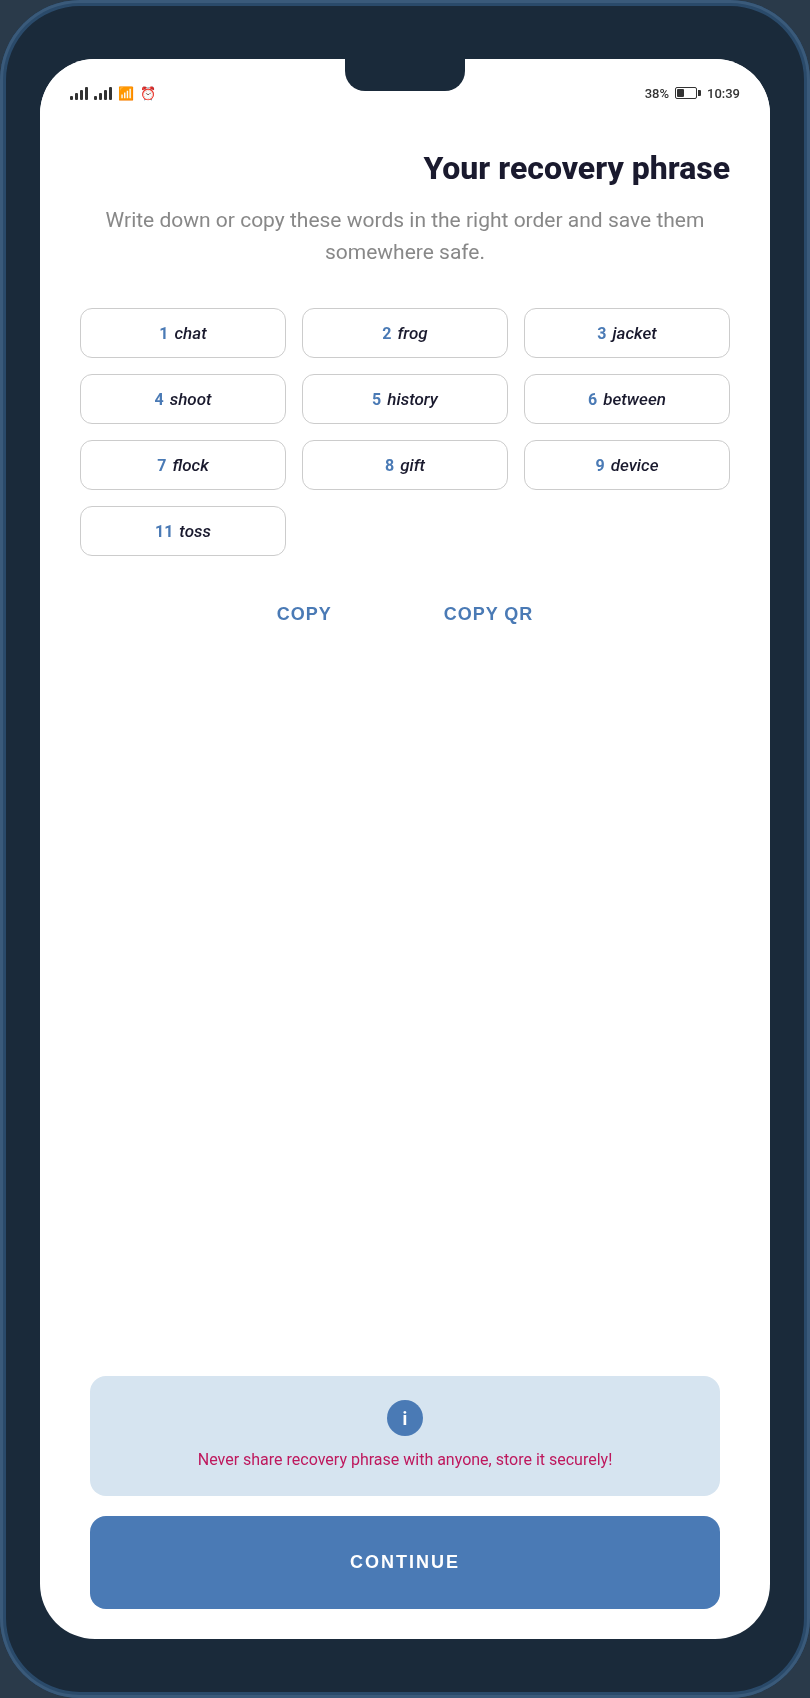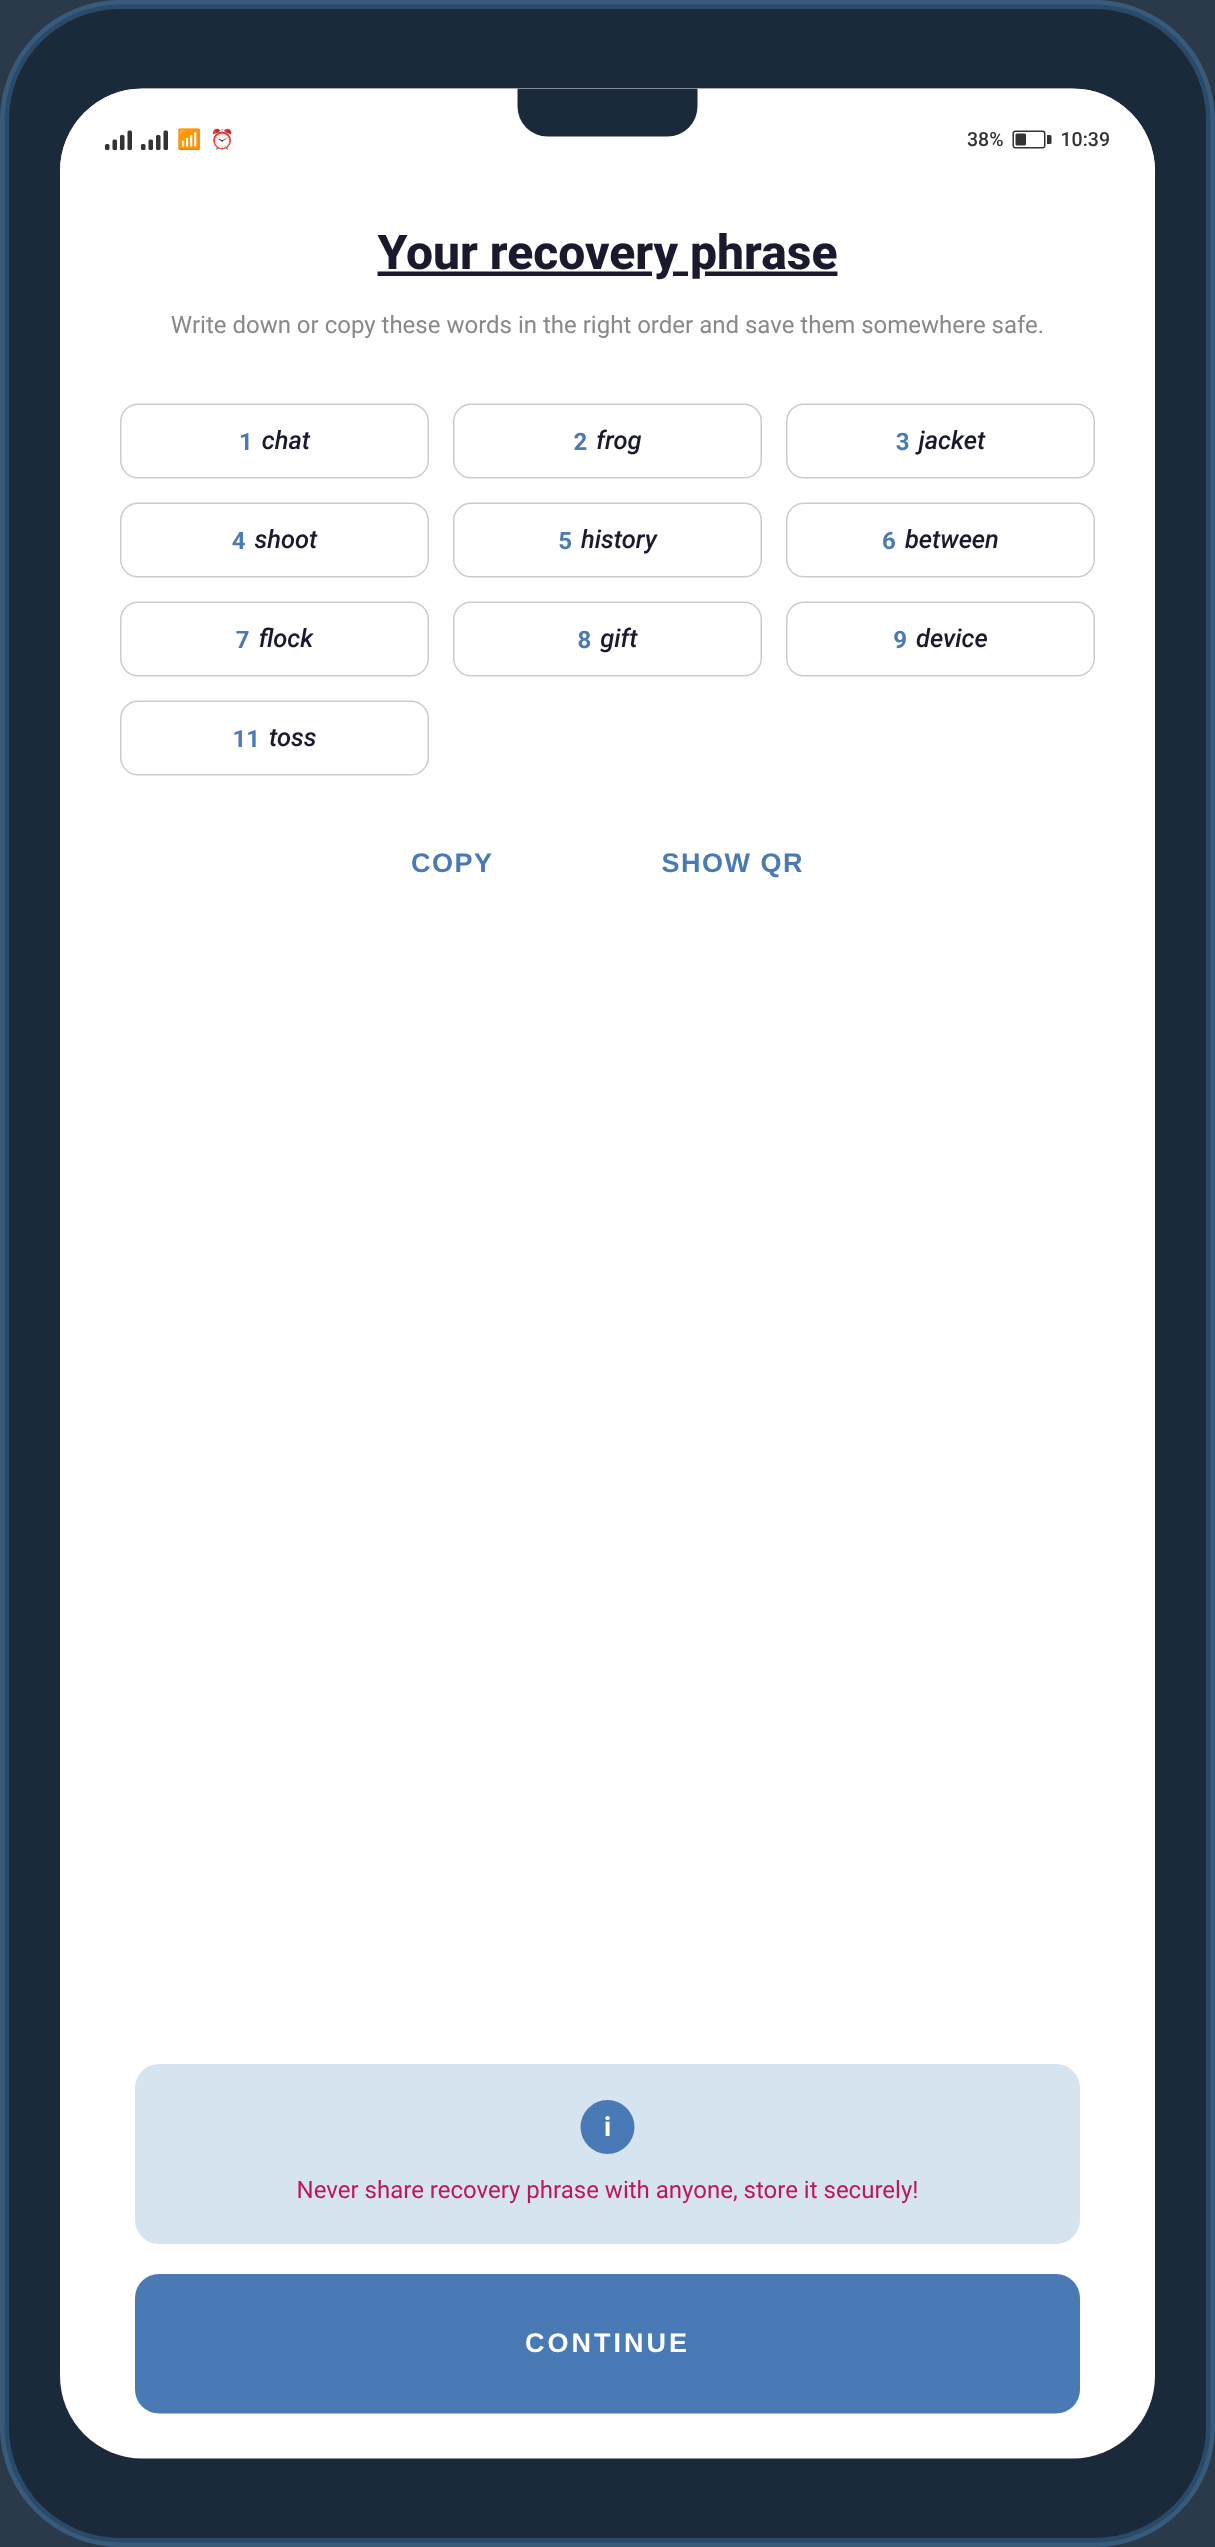--- a/index.html
+++ b/index.html
@@ -92,27 +92,26 @@
       flex: 1;
       display: flex;
       flex-direction: column;
       padding: 30px 40px 0 40px;
       overflow: hidden;
     }
     .page-title {
       font-size: 32px;
       font-weight: 800;
       color: #1a1a2e;
-      text-align: center;
+      text-align: right;
       margin-bottom: 18px;
       line-height: 1.2;
-      text-decoration: underline;
     }
     .page-subtitle {
-      font-size: 16px;
+      font-size: 21px;
       color: #888;
       text-align: center;
       line-height: 1.5;
       margin-bottom: 40px;
       padding: 0 20px;
     }
     
     .word-grid {
       display: grid;
       grid-template-columns: repeat(3, 1fr);
@@ -313,21 +312,21 @@
             <span class="word-text">device</span>
           </div>
           <div class="word-chip">
             <span class="word-num">11</span>
             <span class="word-text">toss</span>
           </div>
         </div>
 
       <div class="action-row">
         <button class="action-btn">COPY</button>
-        <button class="action-btn">SHOW QR</button>
+        <button class="action-btn">COPY QR</button>
       </div>
 
       <div class="bottom-area">
         <div class="info-box">
           <div class="info-icon">i</div>
           <p class="info-text">Never share recovery phrase with anyone, store it securely!</p>
         </div>
         <button class="continue-btn">CONTINUE</button>
       </div>
     </div>

